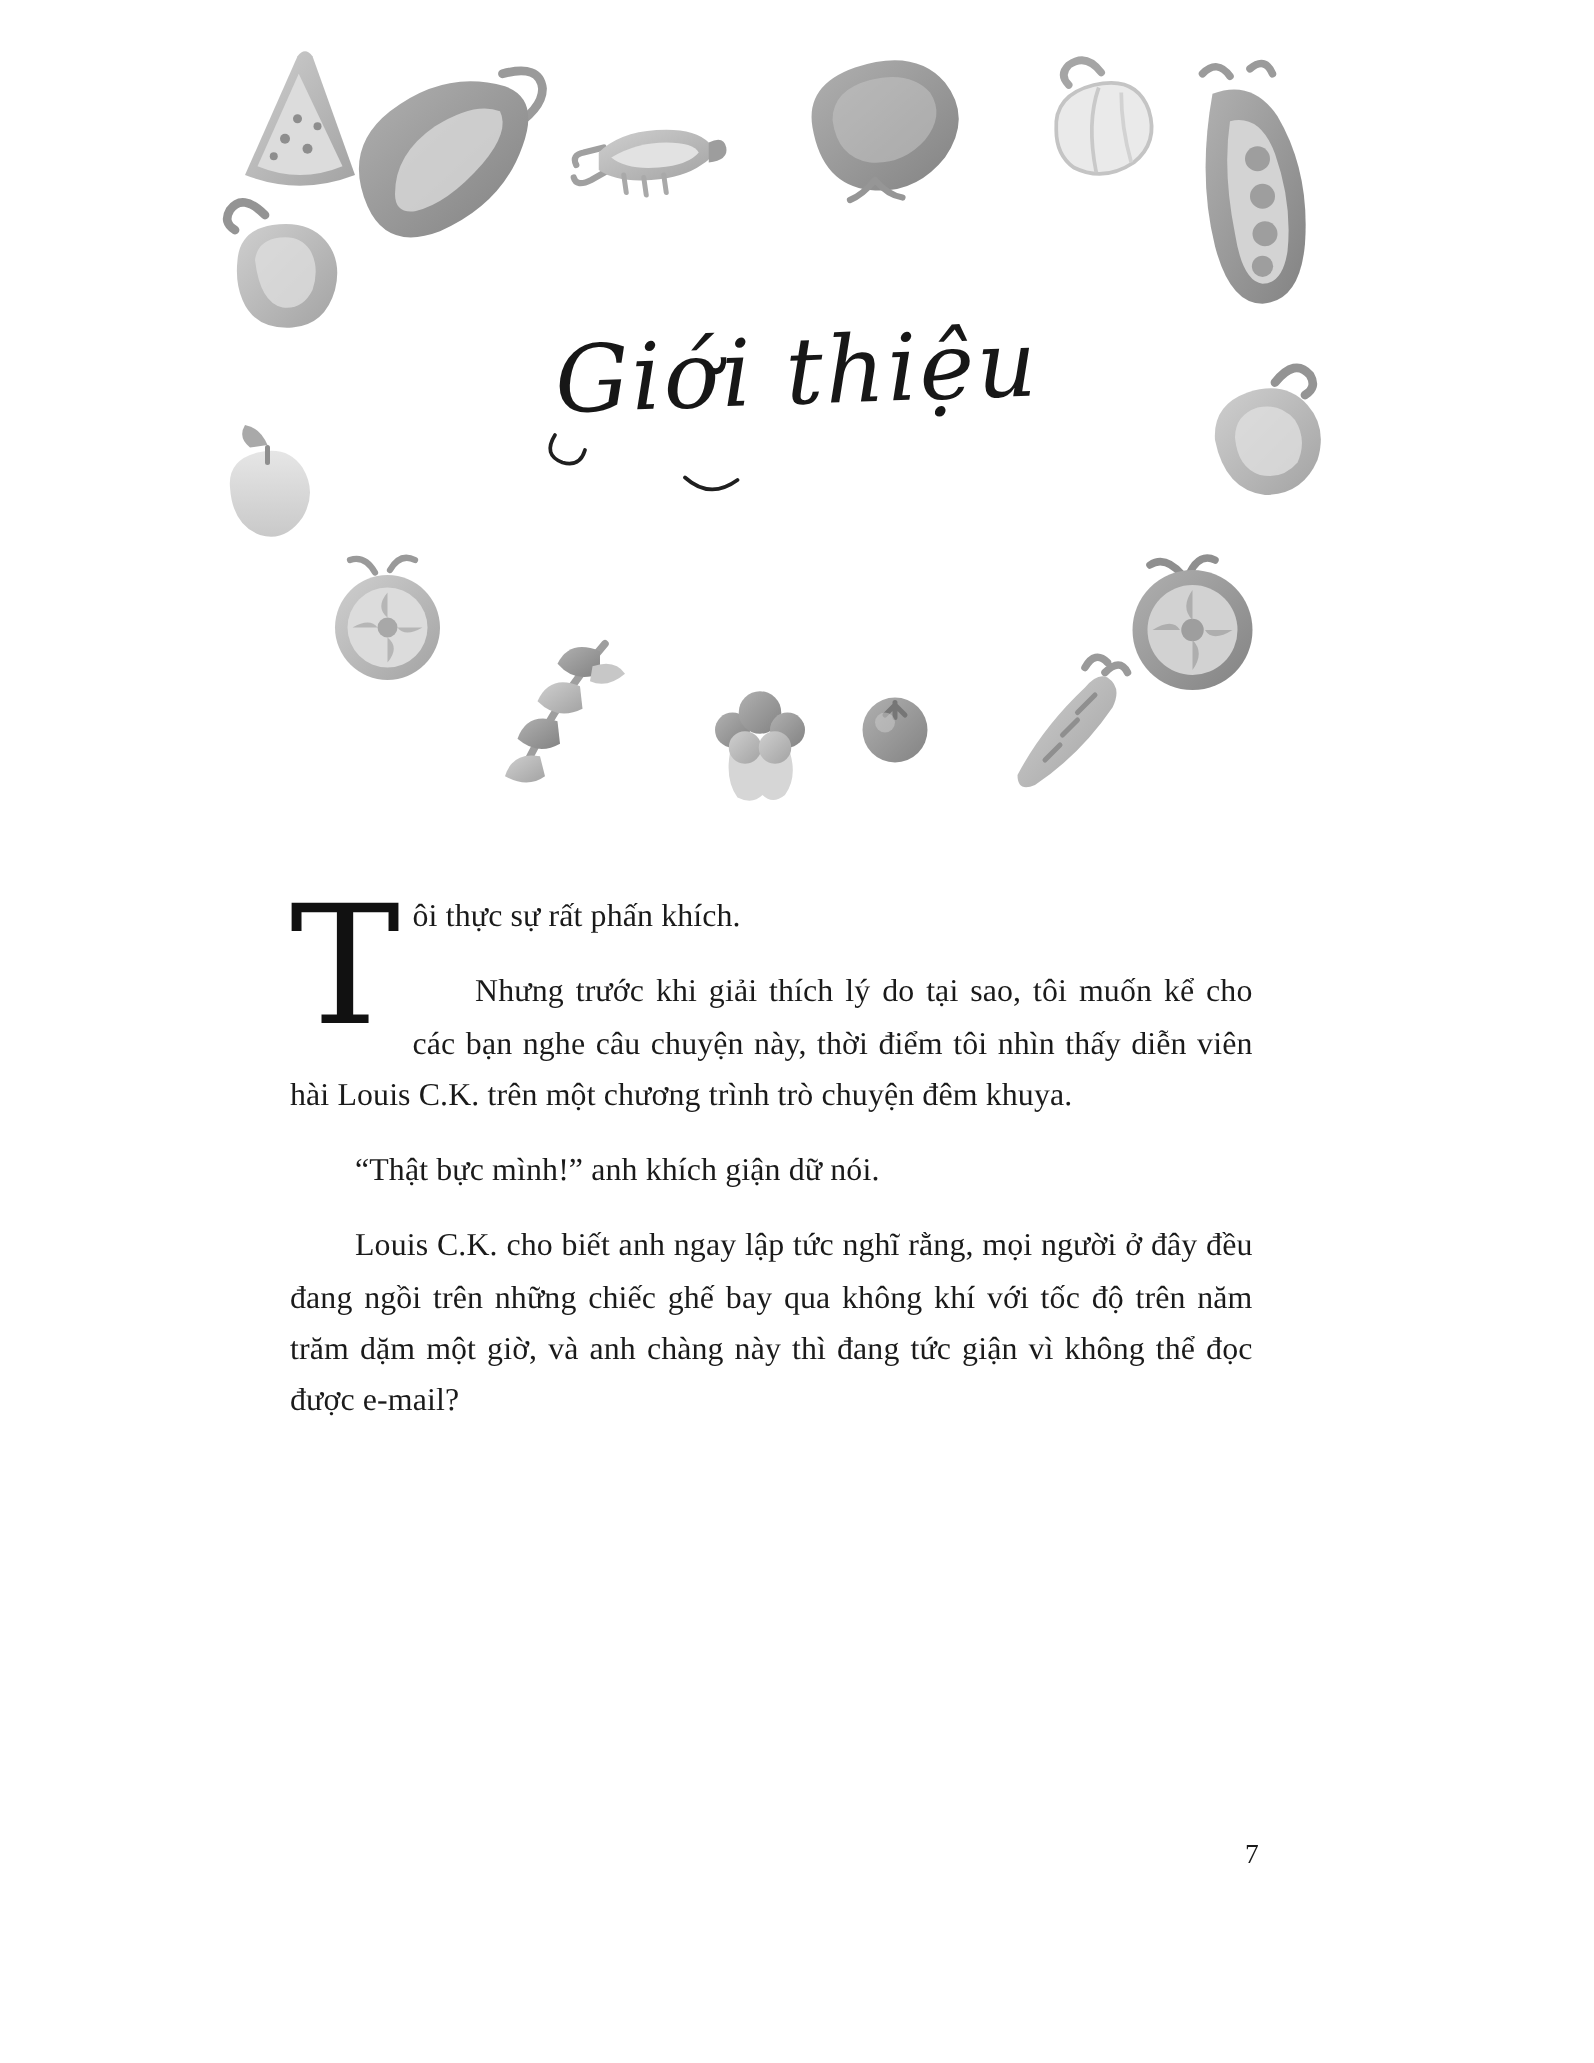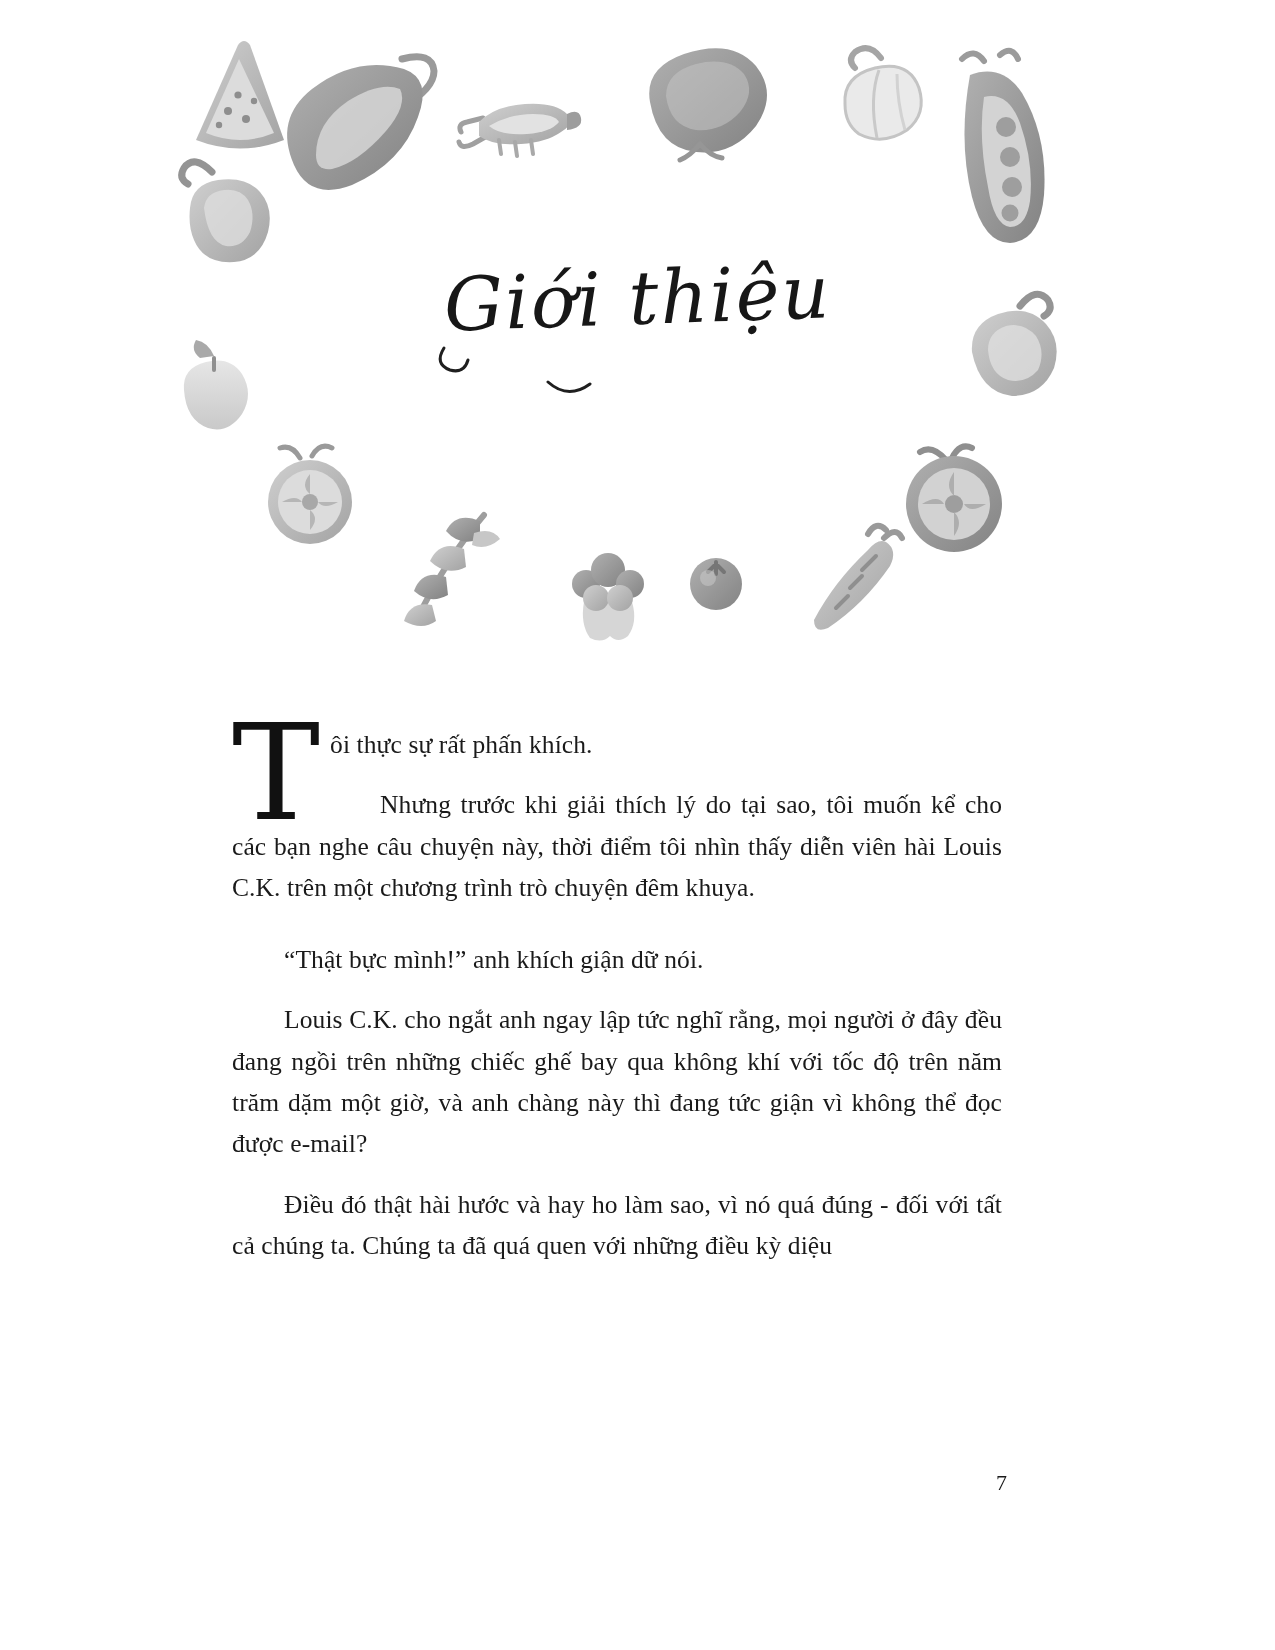--- a/index.html
+++ b/index.html
@@ -58,21 +58,21 @@
   }
 
   
   .body-block {
     position: absolute;
     left: 232px;
     top: 712px;
     width: 770px;
   }
   .body-block p {
-    margin: 12px 0 19px 0;
+    margin: 0 0 19px 0;
     font-size: 25.5px;
     line-height: 1.62;
     text-align: justify;
     text-justify: inter-word;
     letter-spacing: 0.1px;
   }
   .body-block p.indent {
     text-indent: 52px;
   }
 
@@ -251,19 +251,18 @@
 
   <div class="body-block">
 
     <div class="first-lines">
       <span class="dropcap">T</span>
       <p class="l1">ôi thực sự rất phấn khích.</p>
       <p class="l2">Nhưng trước khi giải thích lý do tại sao, tôi muốn kể cho các bạn nghe câu chuyện này, thời điểm tôi nhìn thấy diễn viên hài Louis C.K. trên một chương trình trò chuyện đêm khuya.</p>
     </div>
 
     <p class="indent">“Thật bực mình!” anh khích giận dữ nói.</p>
-    <p class="indent">Louis C.K. cho ngắt anh ngay lập tức nghĩ rằng, mọi người ở đây đều đang ngồi trên những chiếc ghế bay qua không khí với tốc độ trên năm trăm dặm một giờ, và anh chàng này thì đang tức giận vì không thể đọc được e-mail?</p>
-    <p class="indent">Điều đó thật hài hước và hay ho làm sao, vì nó quá đúng - đối với tất cả chúng ta. Chúng ta đã quá quen với những điều kỳ diệu</p>
+    <p class="indent">Louis C.K. cho biết anh ngay lập tức nghĩ rằng, mọi người ở đây đều đang ngồi trên những chiếc ghế bay qua không khí với tốc độ trên năm trăm dặm một giờ, và anh chàng này thì đang tức giận vì không thể đọc được e-mail?</p>
   </div>
 
   <div class="page-number">7</div>
 
 </div>
 
 </body></html>

